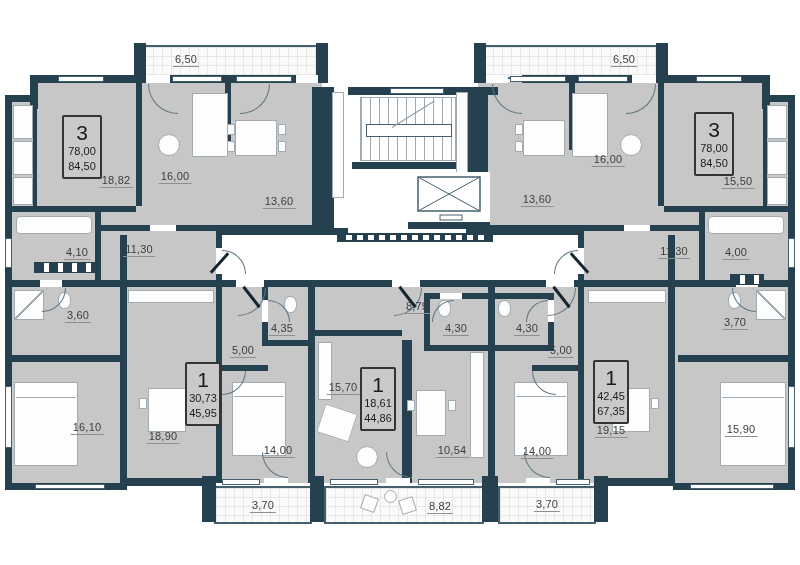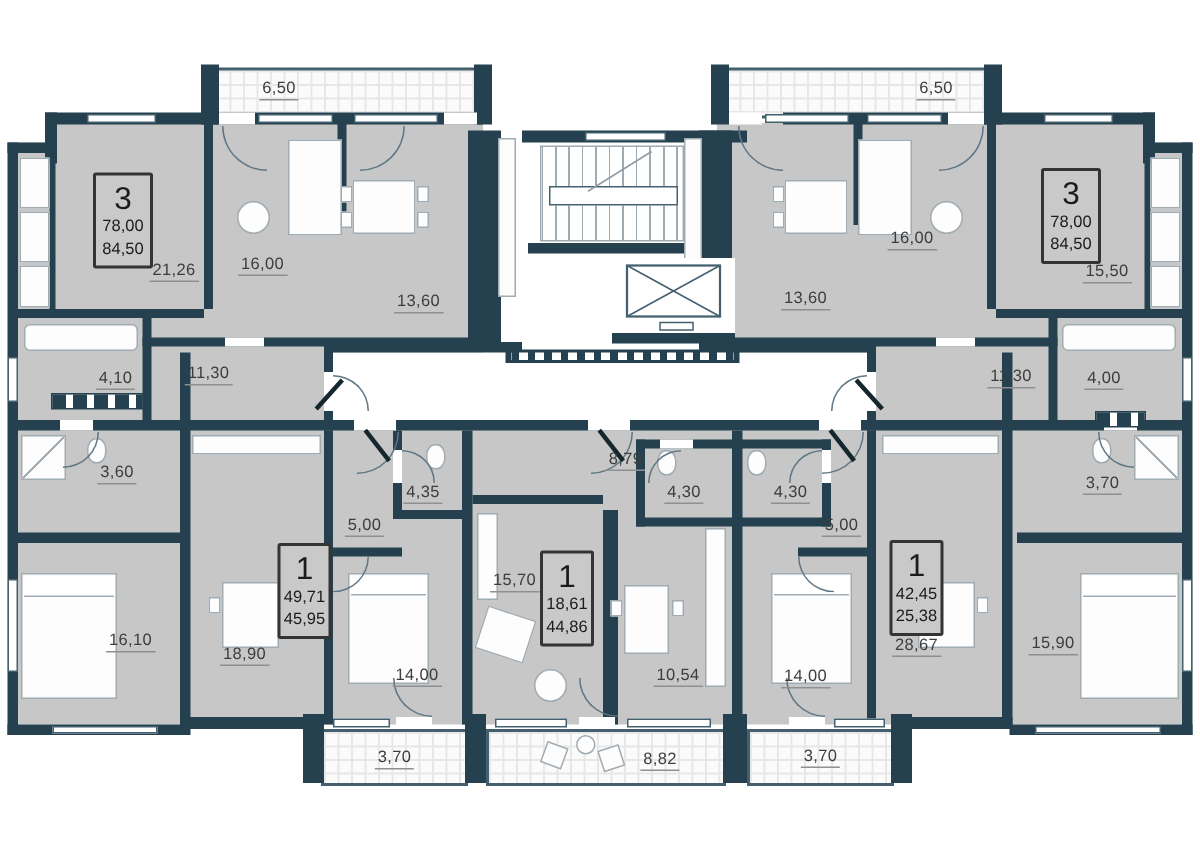--- a/index.html
+++ b/index.html
@@ -268,59 +268,59 @@
     <span class="area">78,00</span>
     <span class="area">84,50</span>
   </div>
   <div class="abox" style="left:694px;top:112px;width:40px;height:64px">
     <span class="num">3</span>
     <span class="area">78,00</span>
     <span class="area">84,50</span>
   </div>
   <div class="abox" style="left:185px;top:362px;width:36px;height:64px">
     <span class="num">1</span>
-    <span class="area">49,71</span>
+    <span class="area">30,73</span>
     <span class="area">45,95</span>
   </div>
   <div class="abox" style="left:360px;top:367px;width:36px;height:64px">
     <span class="num">1</span>
     <span class="area">18,61</span>
     <span class="area">44,86</span>
   </div>
   <div class="abox" style="left:593px;top:360px;width:36px;height:64px">
     <span class="num">1</span>
     <span class="area">42,45</span>
-    <span class="area">25,38</span>
+    <span class="area">67,35</span>
   </div>
 
   <span class="dim" style="left:186px;top:60px">6,50</span>
   <span class="dim" style="left:624px;top:60px">6,50</span>
-  <span class="dim" style="left:116px;top:181px">21,26</span>
+  <span class="dim" style="left:116px;top:181px">18,82</span>
   <span class="dim" style="left:175px;top:177px">16,00</span>
   <span class="dim" style="left:279px;top:202px">13,60</span>
   <span class="dim" style="left:77px;top:253px">4,10</span>
   <span class="dim" style="left:139px;top:250px">11,30</span>
   <span class="dim" style="left:78px;top:316px">3,60</span>
   <span class="dim" style="left:87px;top:428px">16,10</span>
   <span class="dim" style="left:537px;top:200px">13,60</span>
   <span class="dim" style="left:608px;top:160px">16,00</span>
   <span class="dim" style="left:738px;top:182px">15,50</span>
   <span class="dim" style="left:674px;top:252px">11,30</span>
   <span class="dim" style="left:736px;top:253px">4,00</span>
   <span class="dim" style="left:735px;top:323px">3,70</span>
-  <span class="dim" style="left:702px;top:430px">15,90</span>
+  <span class="dim" style="left:741px;top:430px">15,90</span>
   <span class="dim" style="left:163px;top:437px">18,90</span>
   <span class="dim" style="left:243px;top:351px">5,00</span>
   <span class="dim" style="left:282px;top:329px">4,35</span>
   <span class="dim" style="left:278px;top:451px">14,00</span>
   <span class="dim" style="left:343px;top:388px">15,70</span>
   <span class="dim" style="left:417px;top:307px">8,79</span>
   <span class="dim" style="left:456px;top:329px">4,30</span>
   <span class="dim" style="left:452px;top:451px">10,54</span>
   <span class="dim" style="left:527px;top:329px">4,30</span>
   <span class="dim" style="left:561px;top:351px">5,00</span>
   <span class="dim" style="left:537px;top:452px">14,00</span>
-  <span class="dim" style="left:611px;top:431px">28,67</span>
+  <span class="dim" style="left:611px;top:431px">19,15</span>
   <span class="dim" style="left:263px;top:506px">3,70</span>
   <span class="dim" style="left:440px;top:507px">8,82</span>
   <span class="dim" style="left:547px;top:505px">3,70</span>
 
 </div>
 
 </body></html>

